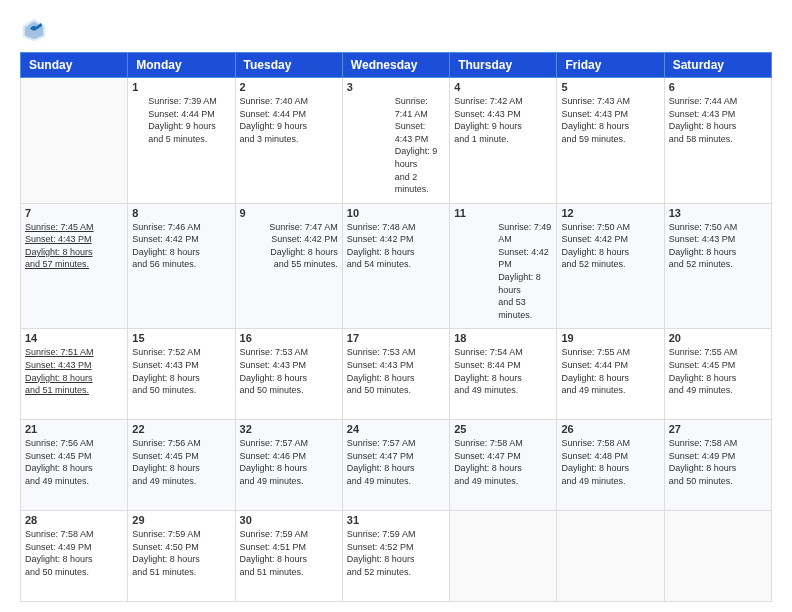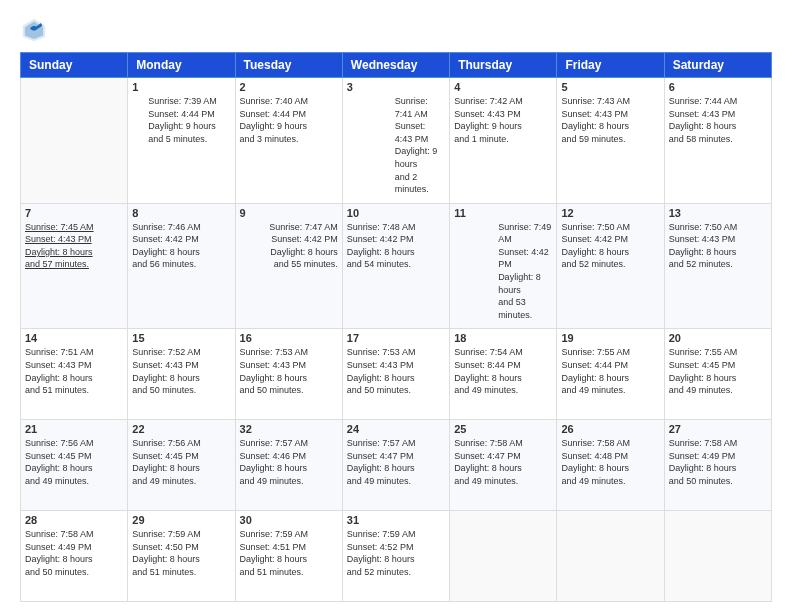--- a/index.html
+++ b/index.html
@@ -225,21 +225,21 @@
             <span class="day-num">13</span>
             <div class="cell-text" style="white-space: pre-line;">Sunrise: 7:50 AM
 Sunset: 4:43 PM
 Daylight: 8 hours
 and 52 minutes.</div>
           </td>
         </tr>
         <tr>
           <td>
             <span class="day-num">14</span>
-            <div class="cell-text" style="white-space: pre-line;">Sunrise: 7:51 AM
+            <div class="cell-text" style="white-space: pre-line; text-decoration: underline;">Sunrise: 7:51 AM
 Sunset: 4:43 PM
 Daylight: 8 hours
 and 51 minutes.</div>
           </td>
           <td>
             <span class="day-num">15</span>
             <div class="cell-text" style="white-space: pre-line;">Sunrise: 7:52 AM
 Sunset: 4:43 PM
 Daylight: 8 hours
 and 50 minutes.</div>

